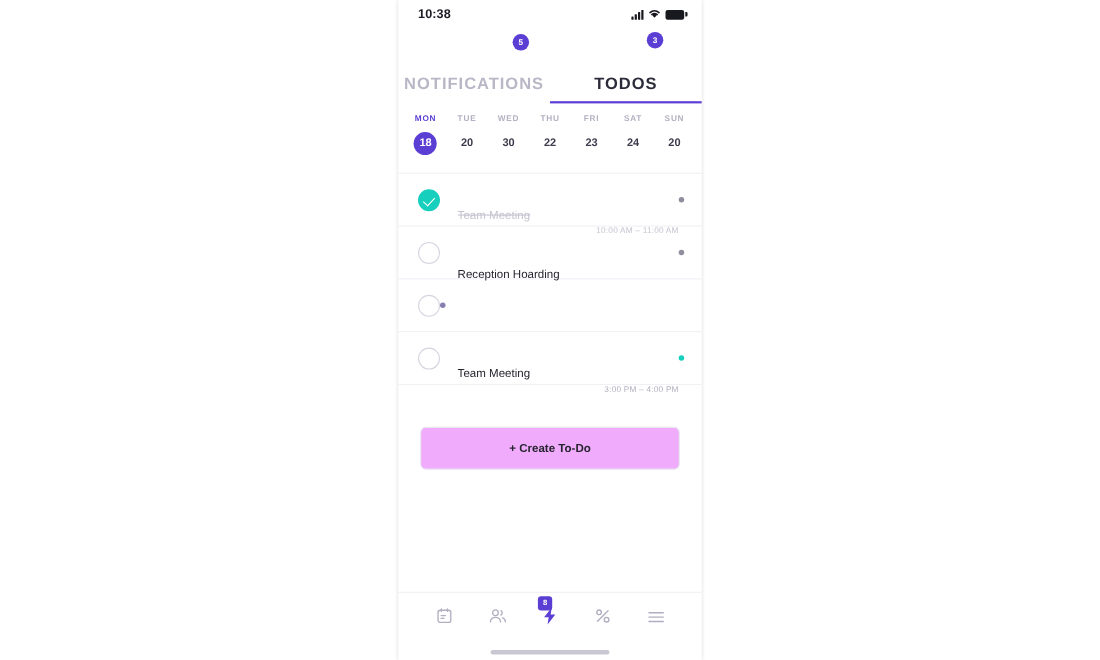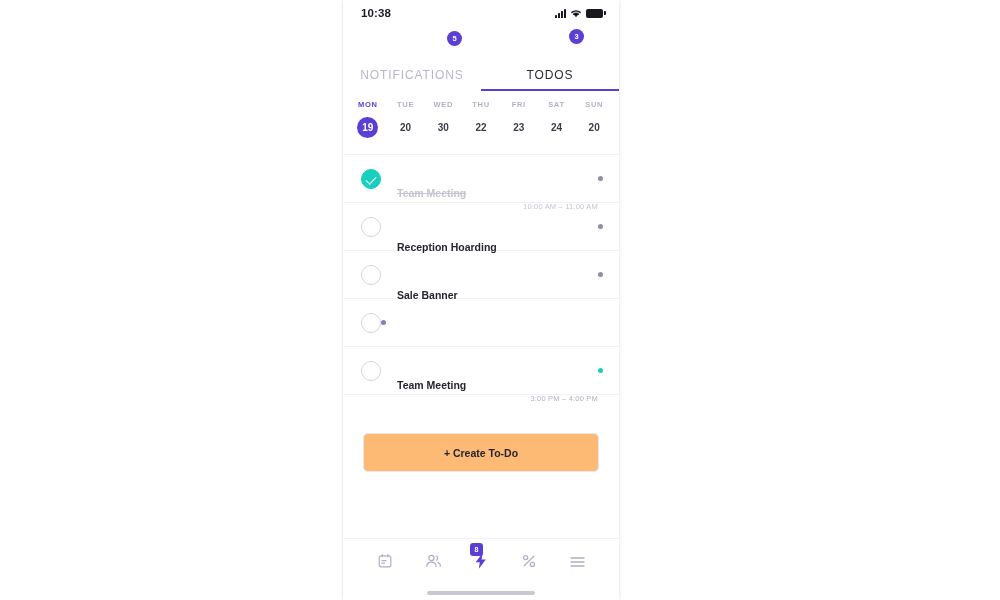--- a/index.html
+++ b/index.html
@@ -15,21 +15,21 @@
   #canvas {
     position: relative;
     width: 1000px;
     height: 600px;
     background: #ffffff;
   }
 
   
   #phone {
     position: absolute;
-    left: 343px;
+    left: 362px;
     top: 0px;
     width: 276px;
     height: 600px;
     background: #ffffff;
     box-shadow: -1px 0 3px rgba(0,0,0,0.07), 1px 0 3px rgba(0,0,0,0.07);
     overflow: hidden;
     display: flex;
     flex-direction: column;
   }
 
@@ -98,23 +98,23 @@
     flex: 1 1 50%;
     position: relative;
     display: flex;
     align-items: flex-end;
     justify-content: center;
     padding-bottom: 9px;
     box-sizing: border-box;
     cursor: pointer;
   }
   .tab-label {
-    font-size: 12px;
+    font-size: 15px;
     letter-spacing: 0.9px;
-    font-weight: normal;
+    font-weight: bold;
   }
   .tab.inactive .tab-label { color: #b9b7c6; }
   .tab.active .tab-label { color: #2b2b3a; margin-top: 42px; }
   .tab-underline {
     position: absolute;
     left: 50%;
     bottom: 0;
     width: 138px;
     height: 1.6px;
     background: #5b3fd4;
@@ -218,21 +218,21 @@
   .task-text {
     flex: 1 1 auto;
     padding-left: 16px;
     display: flex;
     flex-direction: column;
     gap: 3px;
     min-width: 0;
   }
   .task-title {
     font-size: 10.5px;
-    font-weight: bold;
+    font-weight: normal;
     color: #26252f;
     white-space: nowrap;
     overflow: hidden;
     text-overflow: ellipsis;
     margin-top: 41px;
   }
   .task-row.completed .task-title {
     color: #c6c4d0;
     text-decoration: line-through;
   }
@@ -256,21 +256,21 @@
     display: flex;
     align-items: flex-start;
     justify-content: center;
     padding-top: 38px;
   }
   .create-btn {
     width: 234px;
     height: 37px;
     border: 1px solid #e8e6ef;
     border-radius: 5px;
-    background: #fdba74;
+    background: #f0abfc;
     display: flex;
     align-items: center;
     justify-content: center;
     font-size: 10.5px;
     font-weight: bold;
     color: #26252f;
     cursor: pointer;
   }
 
   
@@ -357,21 +357,21 @@
       <div class="tab active">
         <span class="tab-label">TODOS</span>
         <span class="tab-badge">3</span>
         <span class="tab-underline"></span>
       </div>
     </div>
 
     <div class="week-strip">
       <div class="day-col selected">
         <span class="dow">MON</span>
-        <span class="dnum">19</span>
+        <span class="dnum">18</span>
       </div>
       <div class="day-col">
         <span class="dow">TUE</span>
         <span class="dnum">20</span>
       </div>
       <div class="day-col">
         <span class="dow">WED</span>
         <span class="dnum">30</span>
       </div>
       <div class="day-col">
@@ -404,27 +404,20 @@
       </div>
 
       <div class="task-row">
         <span class="checkbox"></span>
         <span class="task-text">
           <span class="task-title">Reception Hoarding</span>
         </span>
         <span class="task-dot" style="background:#8f8d9e"></span>
       </div>
 
-      <div class="task-row">
-        <span class="checkbox"></span>
-        <span class="task-text">
-          <span class="task-title">Sale Banner</span>
-        </span>
-        <span class="task-dot" style="background:#8f8d9e"></span>
-      </div>
 
 
       <div class="task-row">
         <span class="checkbox"></span>
         <span class="task-dot" style="background:#8580b0"></span>
       </div>
 
       <div class="task-row">
         <span class="checkbox"></span>
         <span class="task-text">

